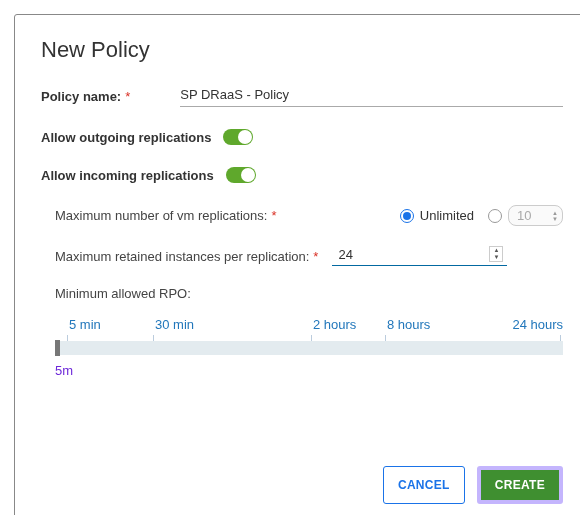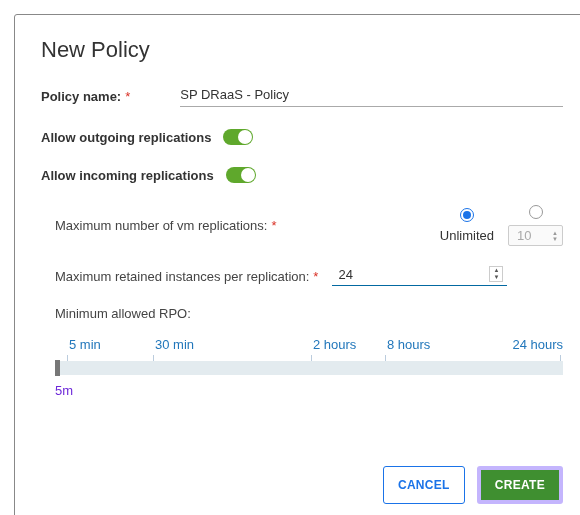--- a/index.html
+++ b/index.html
@@ -50,32 +50,32 @@
       background: #5fa82c; position: relative; cursor: pointer;
     }
     .toggle::after {
       content: ""; position: absolute; right: 1px; top: 1px;
       width: 14px; height: 14px; background: #fff; border-radius: 50%;
     }
     .section { margin-left: 14px; }
     .subrow { display: flex; align-items: center; margin-bottom: 20px; }
     .sublabel { color: #444; font-weight: 400; }
     .radio-group { margin-left: auto; display: flex; align-items: center; gap: 14px; }
-    .radio { display: flex; align-items: center; gap: 6px; cursor: pointer; flex-direction: column; }
+    .radio { display: flex; align-items: center; gap: 6px; cursor: pointer; }
     .radio-circle {
       width: 14px; height: 14px; border-radius: 50%;
       border: 1.5px solid #999; display: inline-block; position: relative;
     }
     .radio-circle.selected { border-color: #1a73e8; }
     .radio-circle.selected::after {
       content: ""; width: 8px; height: 8px; background: #1a73e8;
       border-radius: 50%; position: absolute; top: 2px; left: 2px;
     }
     .num-box {
-      width: 55px; border: 1px solid #ccc; border-radius: 2px;
+      width: 55px; border: 1px solid #ccc; border-radius: 8px;
       display: flex; align-items: center; padding: 2px 4px 2px 8px;
       color: #aaa; background: #fafafa; justify-content: space-between;
     }
     .spin { display: flex; flex-direction: column; font-size: 6px; line-height: 6px; color: #999; }
     .instances-field {
       width: 175px; margin-left: 14px; border-bottom: 1px solid #0369a1;
       display: flex; justify-content: space-between; align-items: center;
       padding: 0 4px 3px 6px;
     }
     .instances-field .spin-box {

